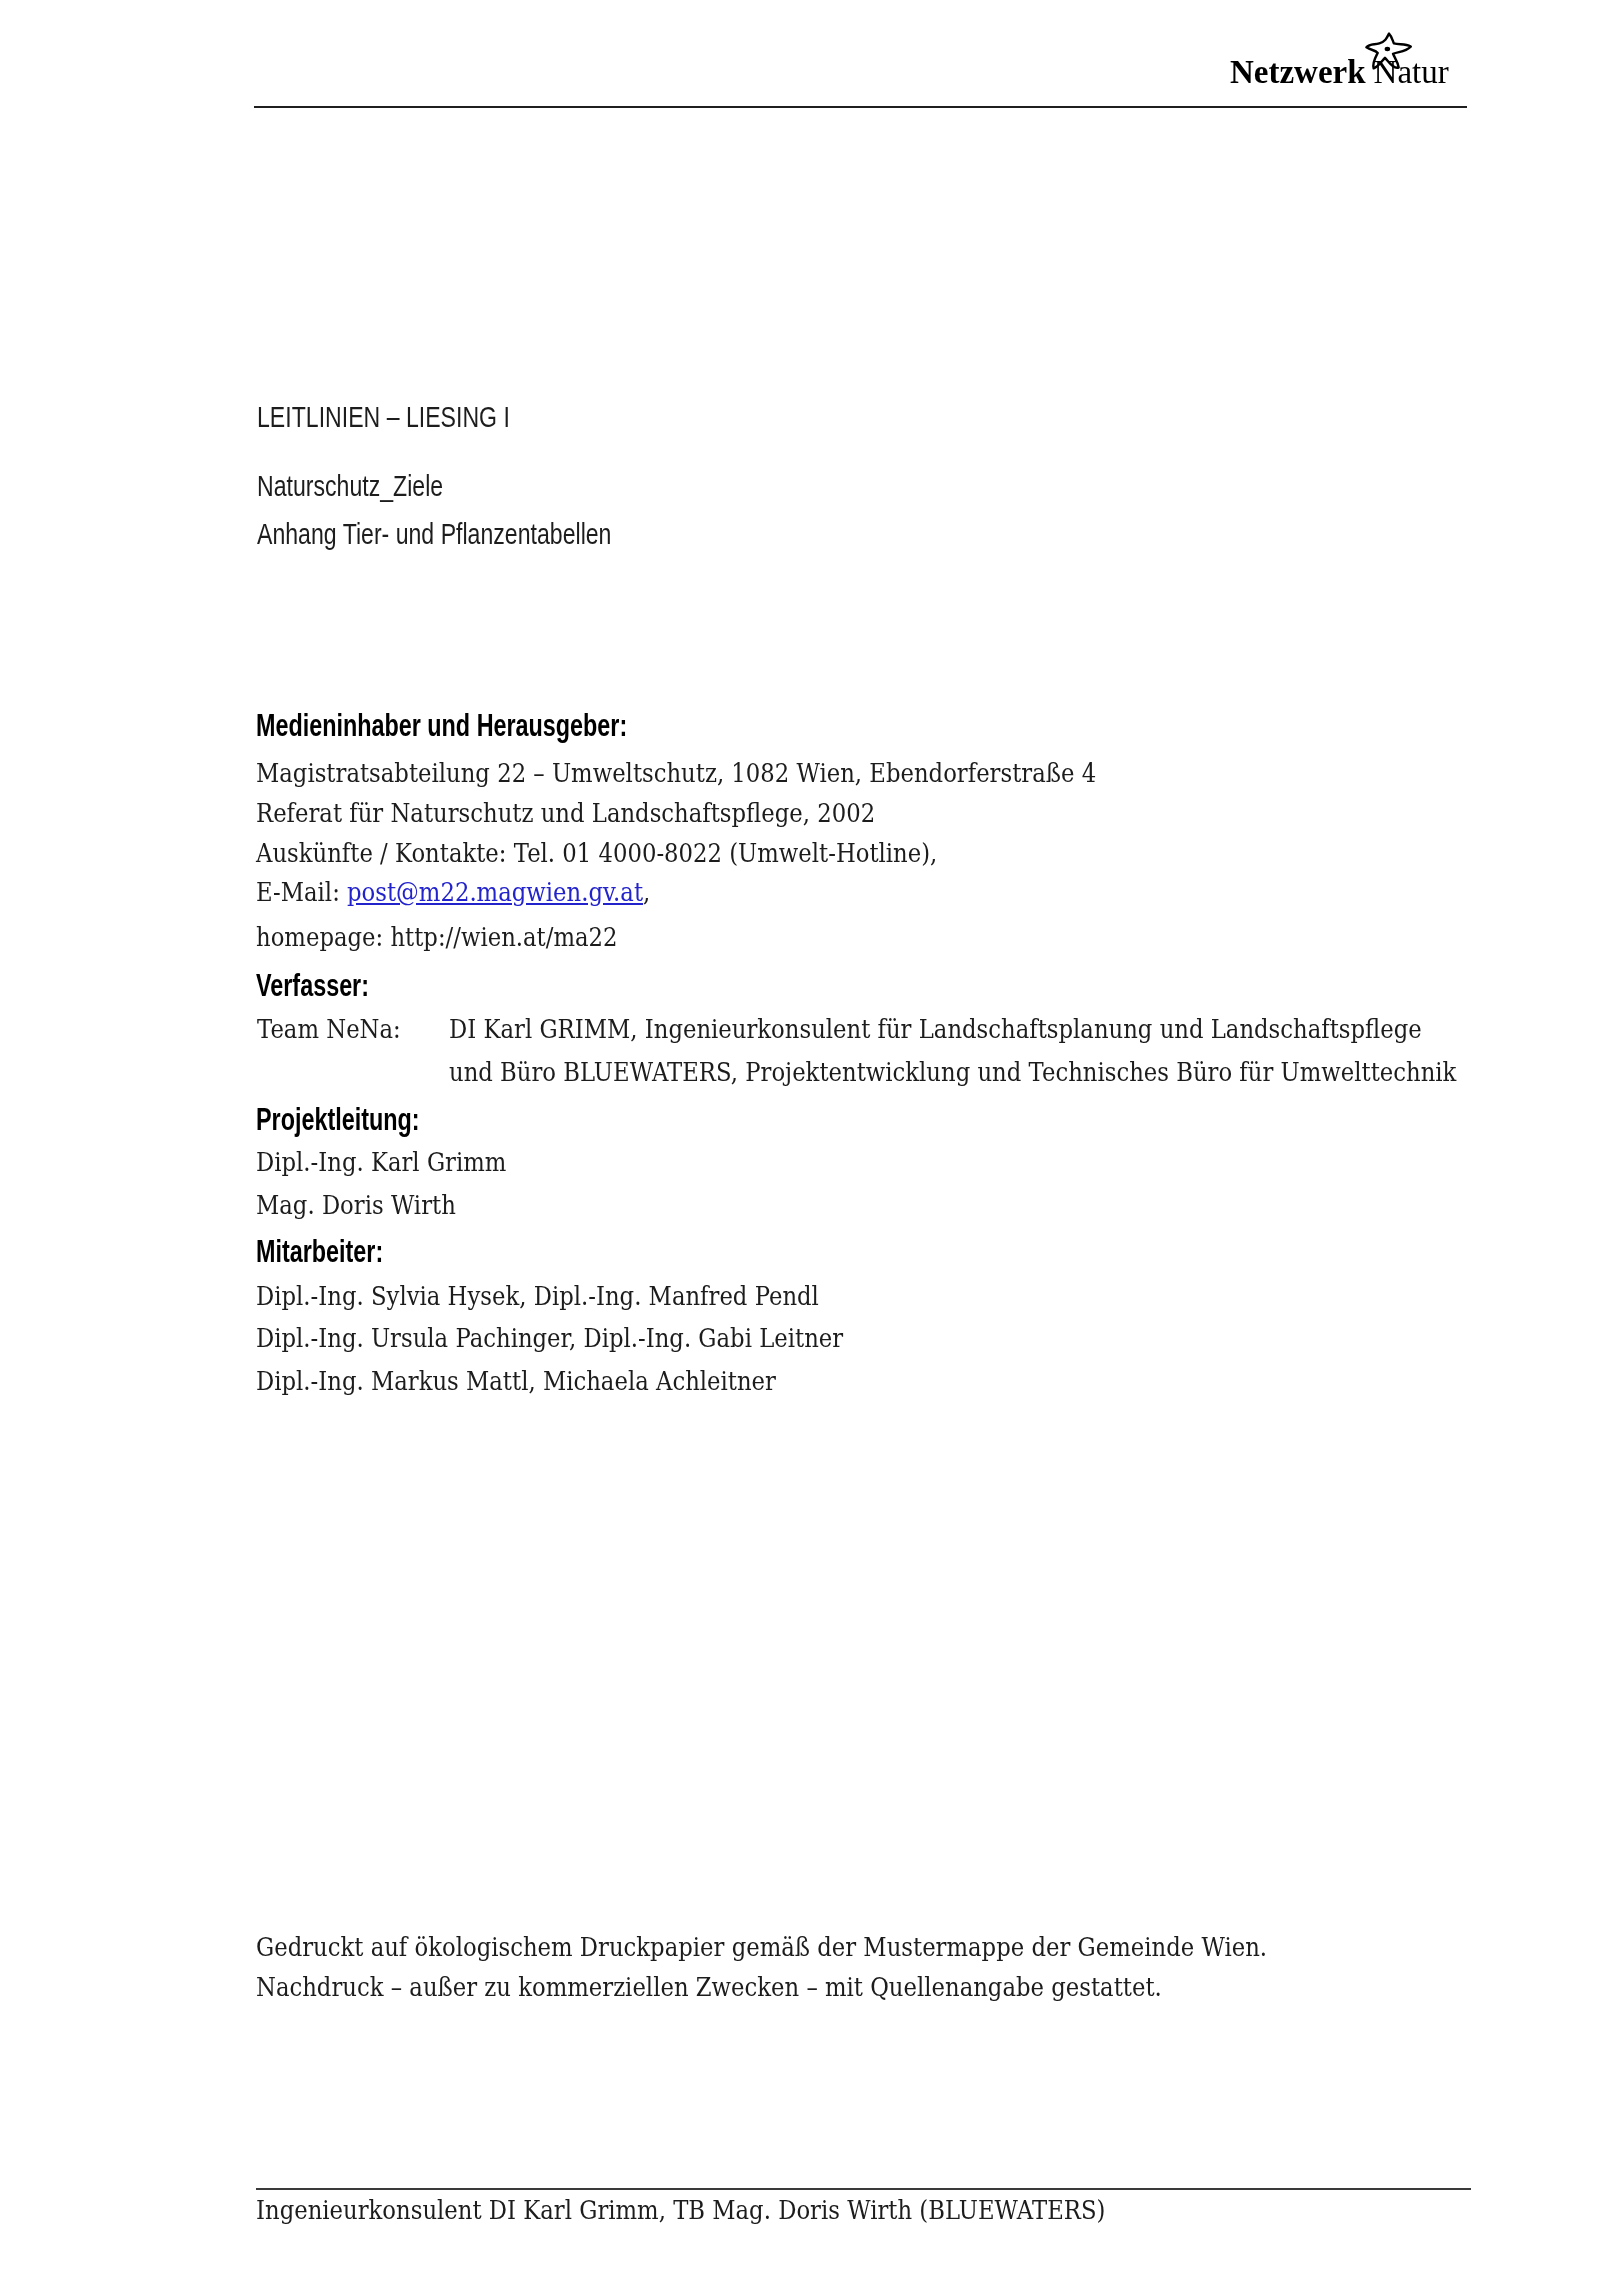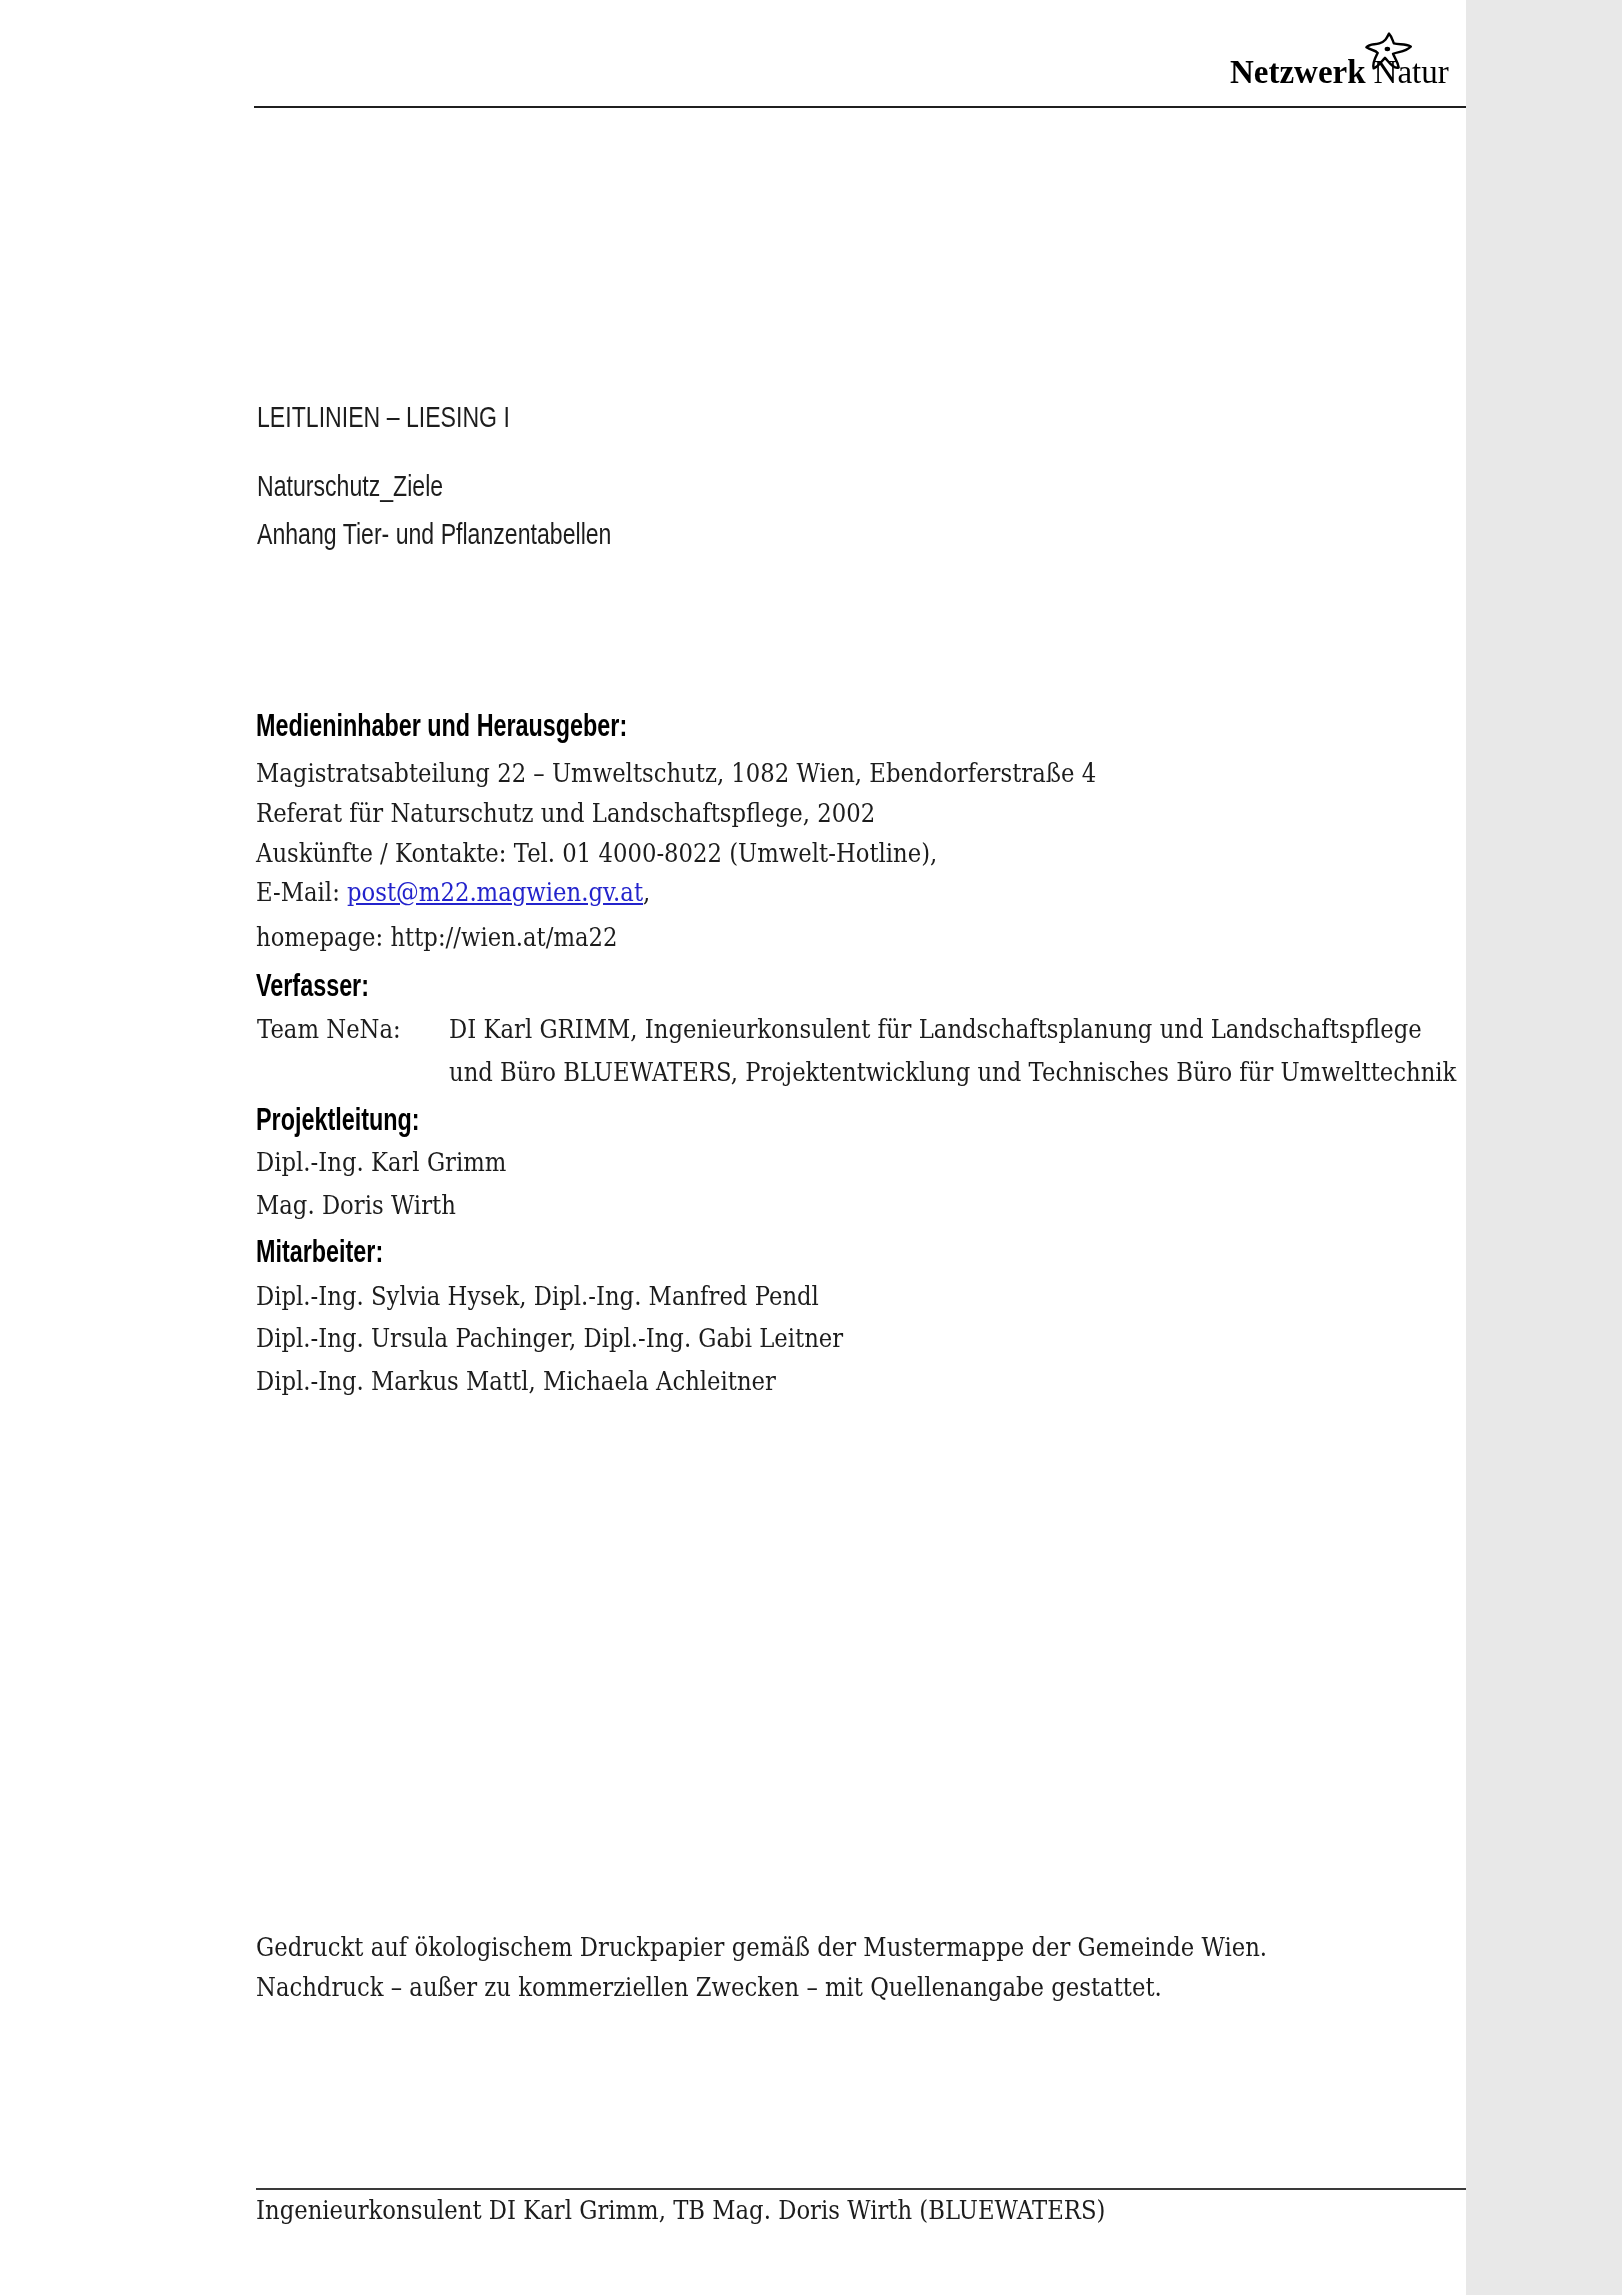--- a/index.html
+++ b/index.html
@@ -1,18 +1,18 @@
 <!DOCTYPE html>
 <html style="font-size:13px"><head>
 <meta charset="utf-8">
 <style>
   html, body { margin: 0; padding: 0; background: #e8e8e8; }
   .page {
     position: relative;
-    width: 1466px;
+    width: 1622px;
     height: 2295px;
     background: #ffffff;
     overflow: hidden;
     font-family: "DejaVu Serif", serif;
   }
   .line {
     position: absolute;
     white-space: nowrap;
     line-height: 1;
   }

